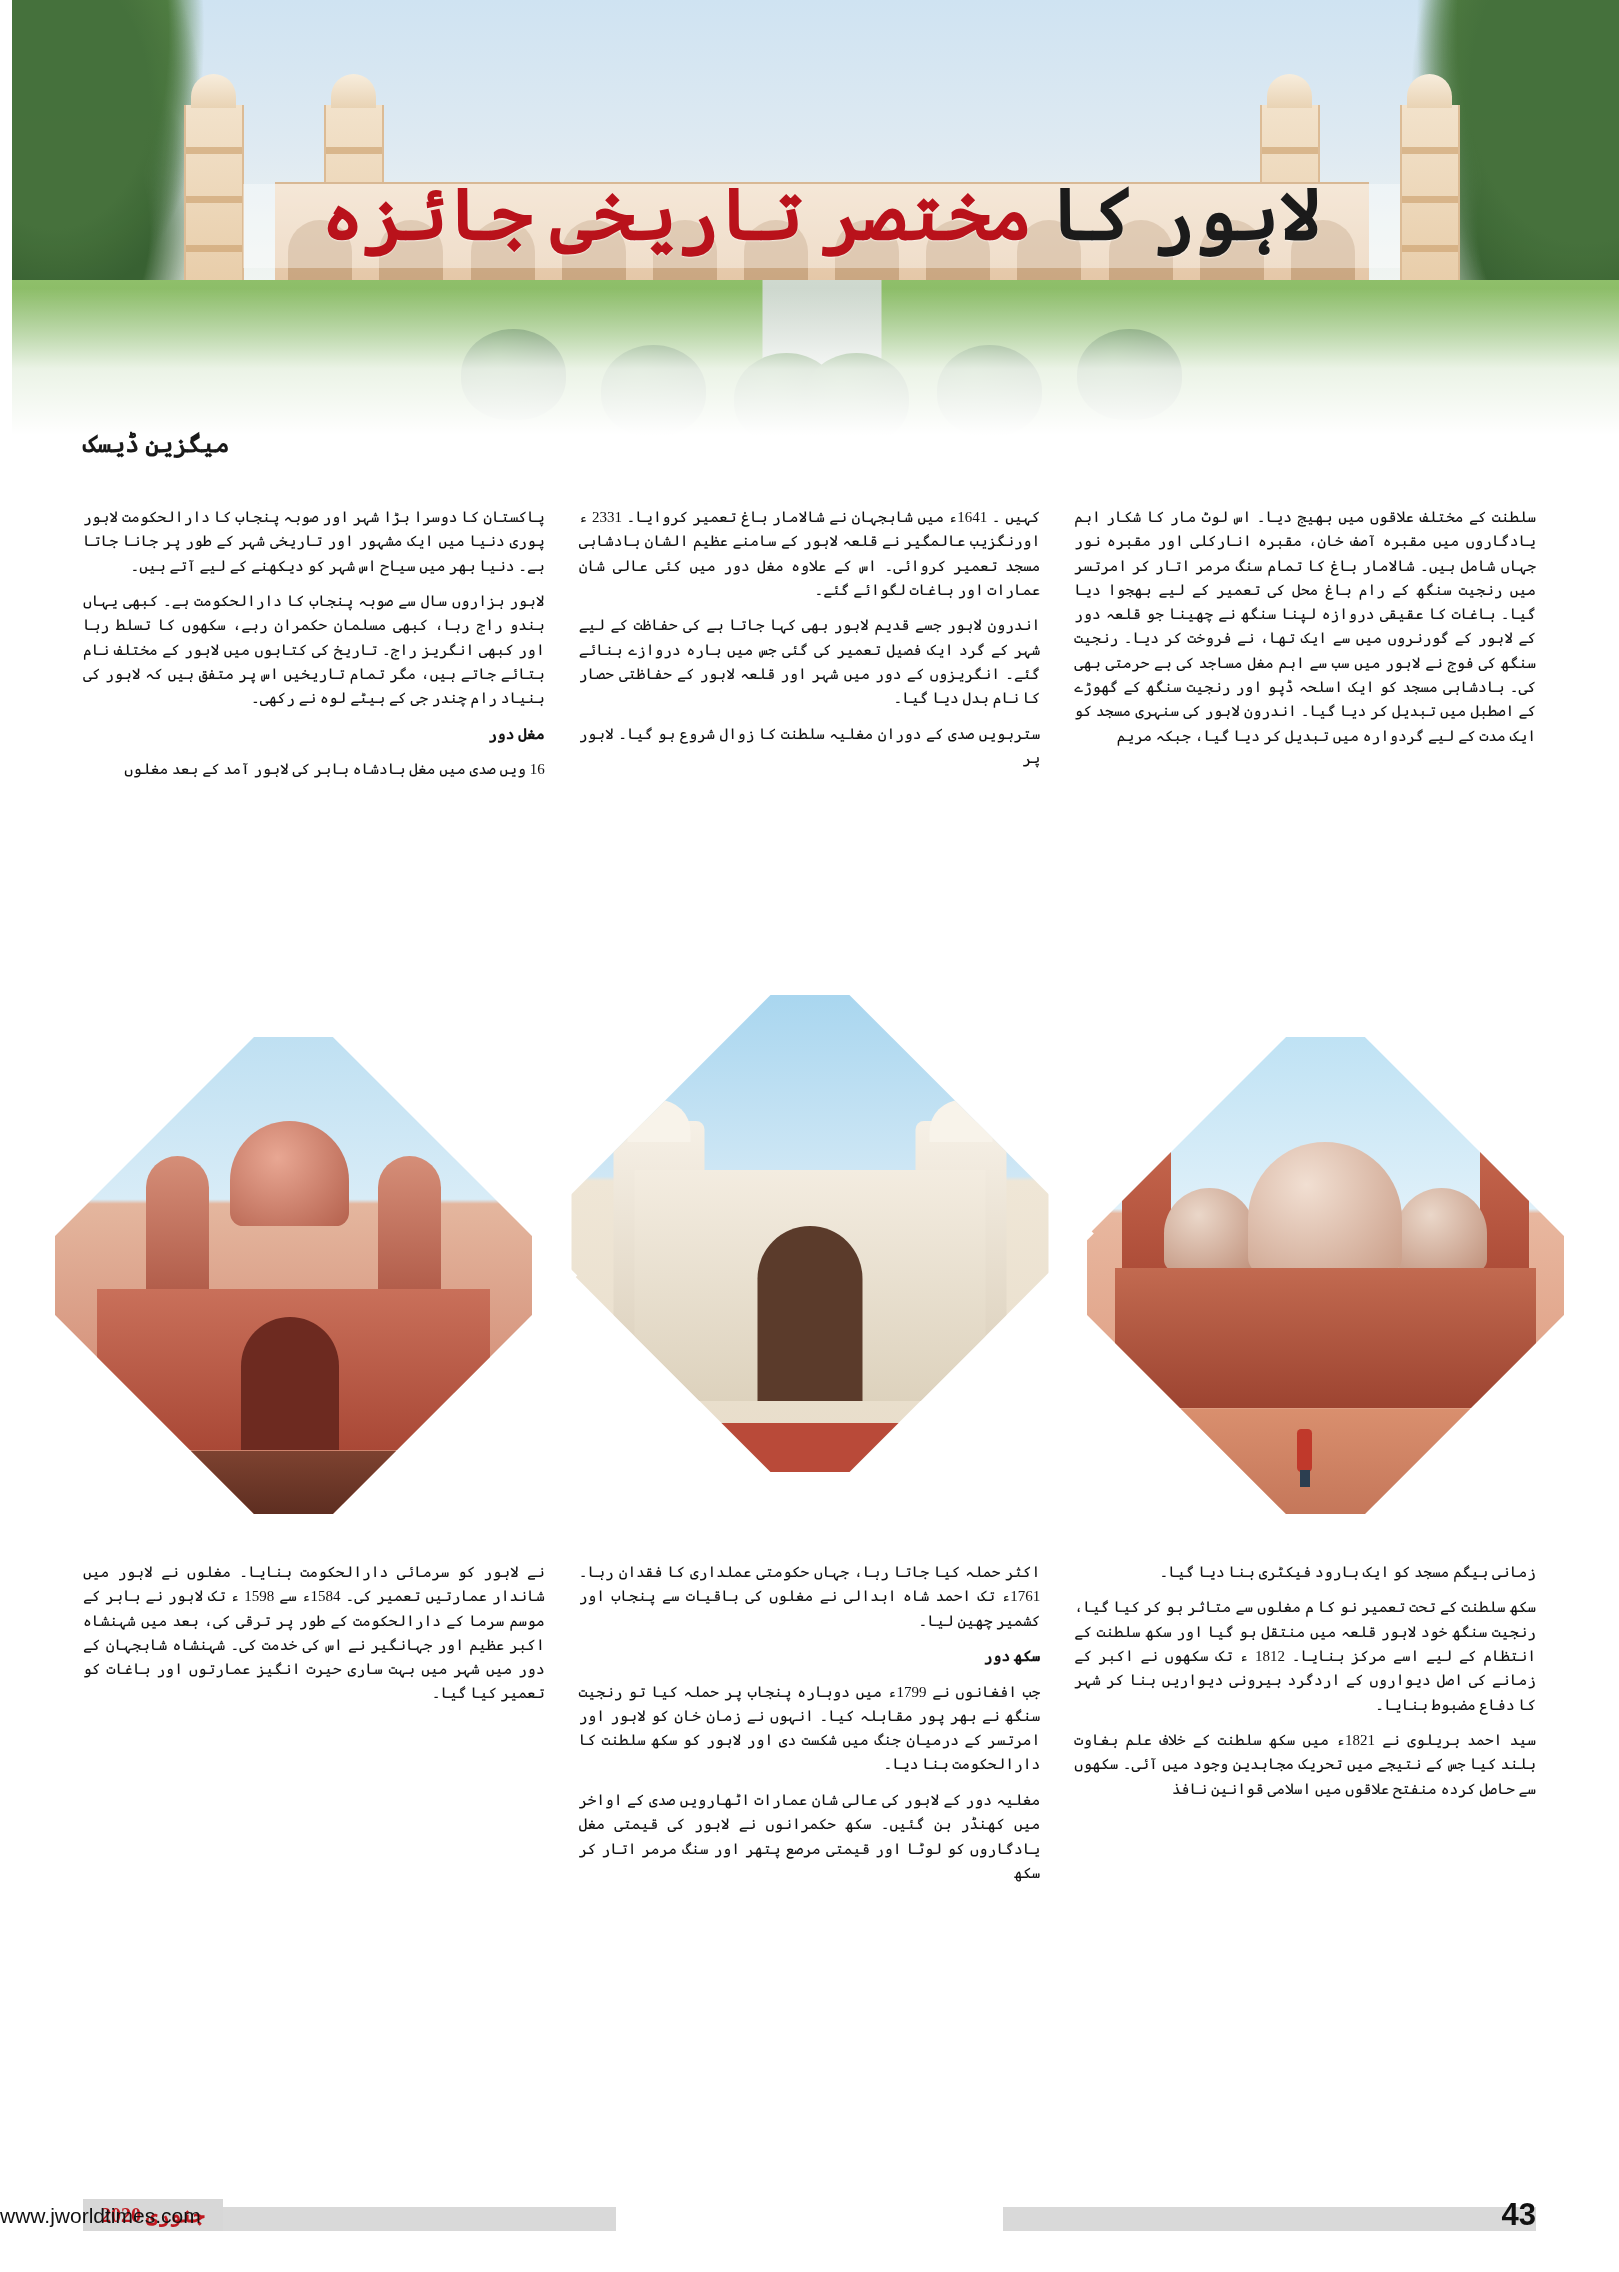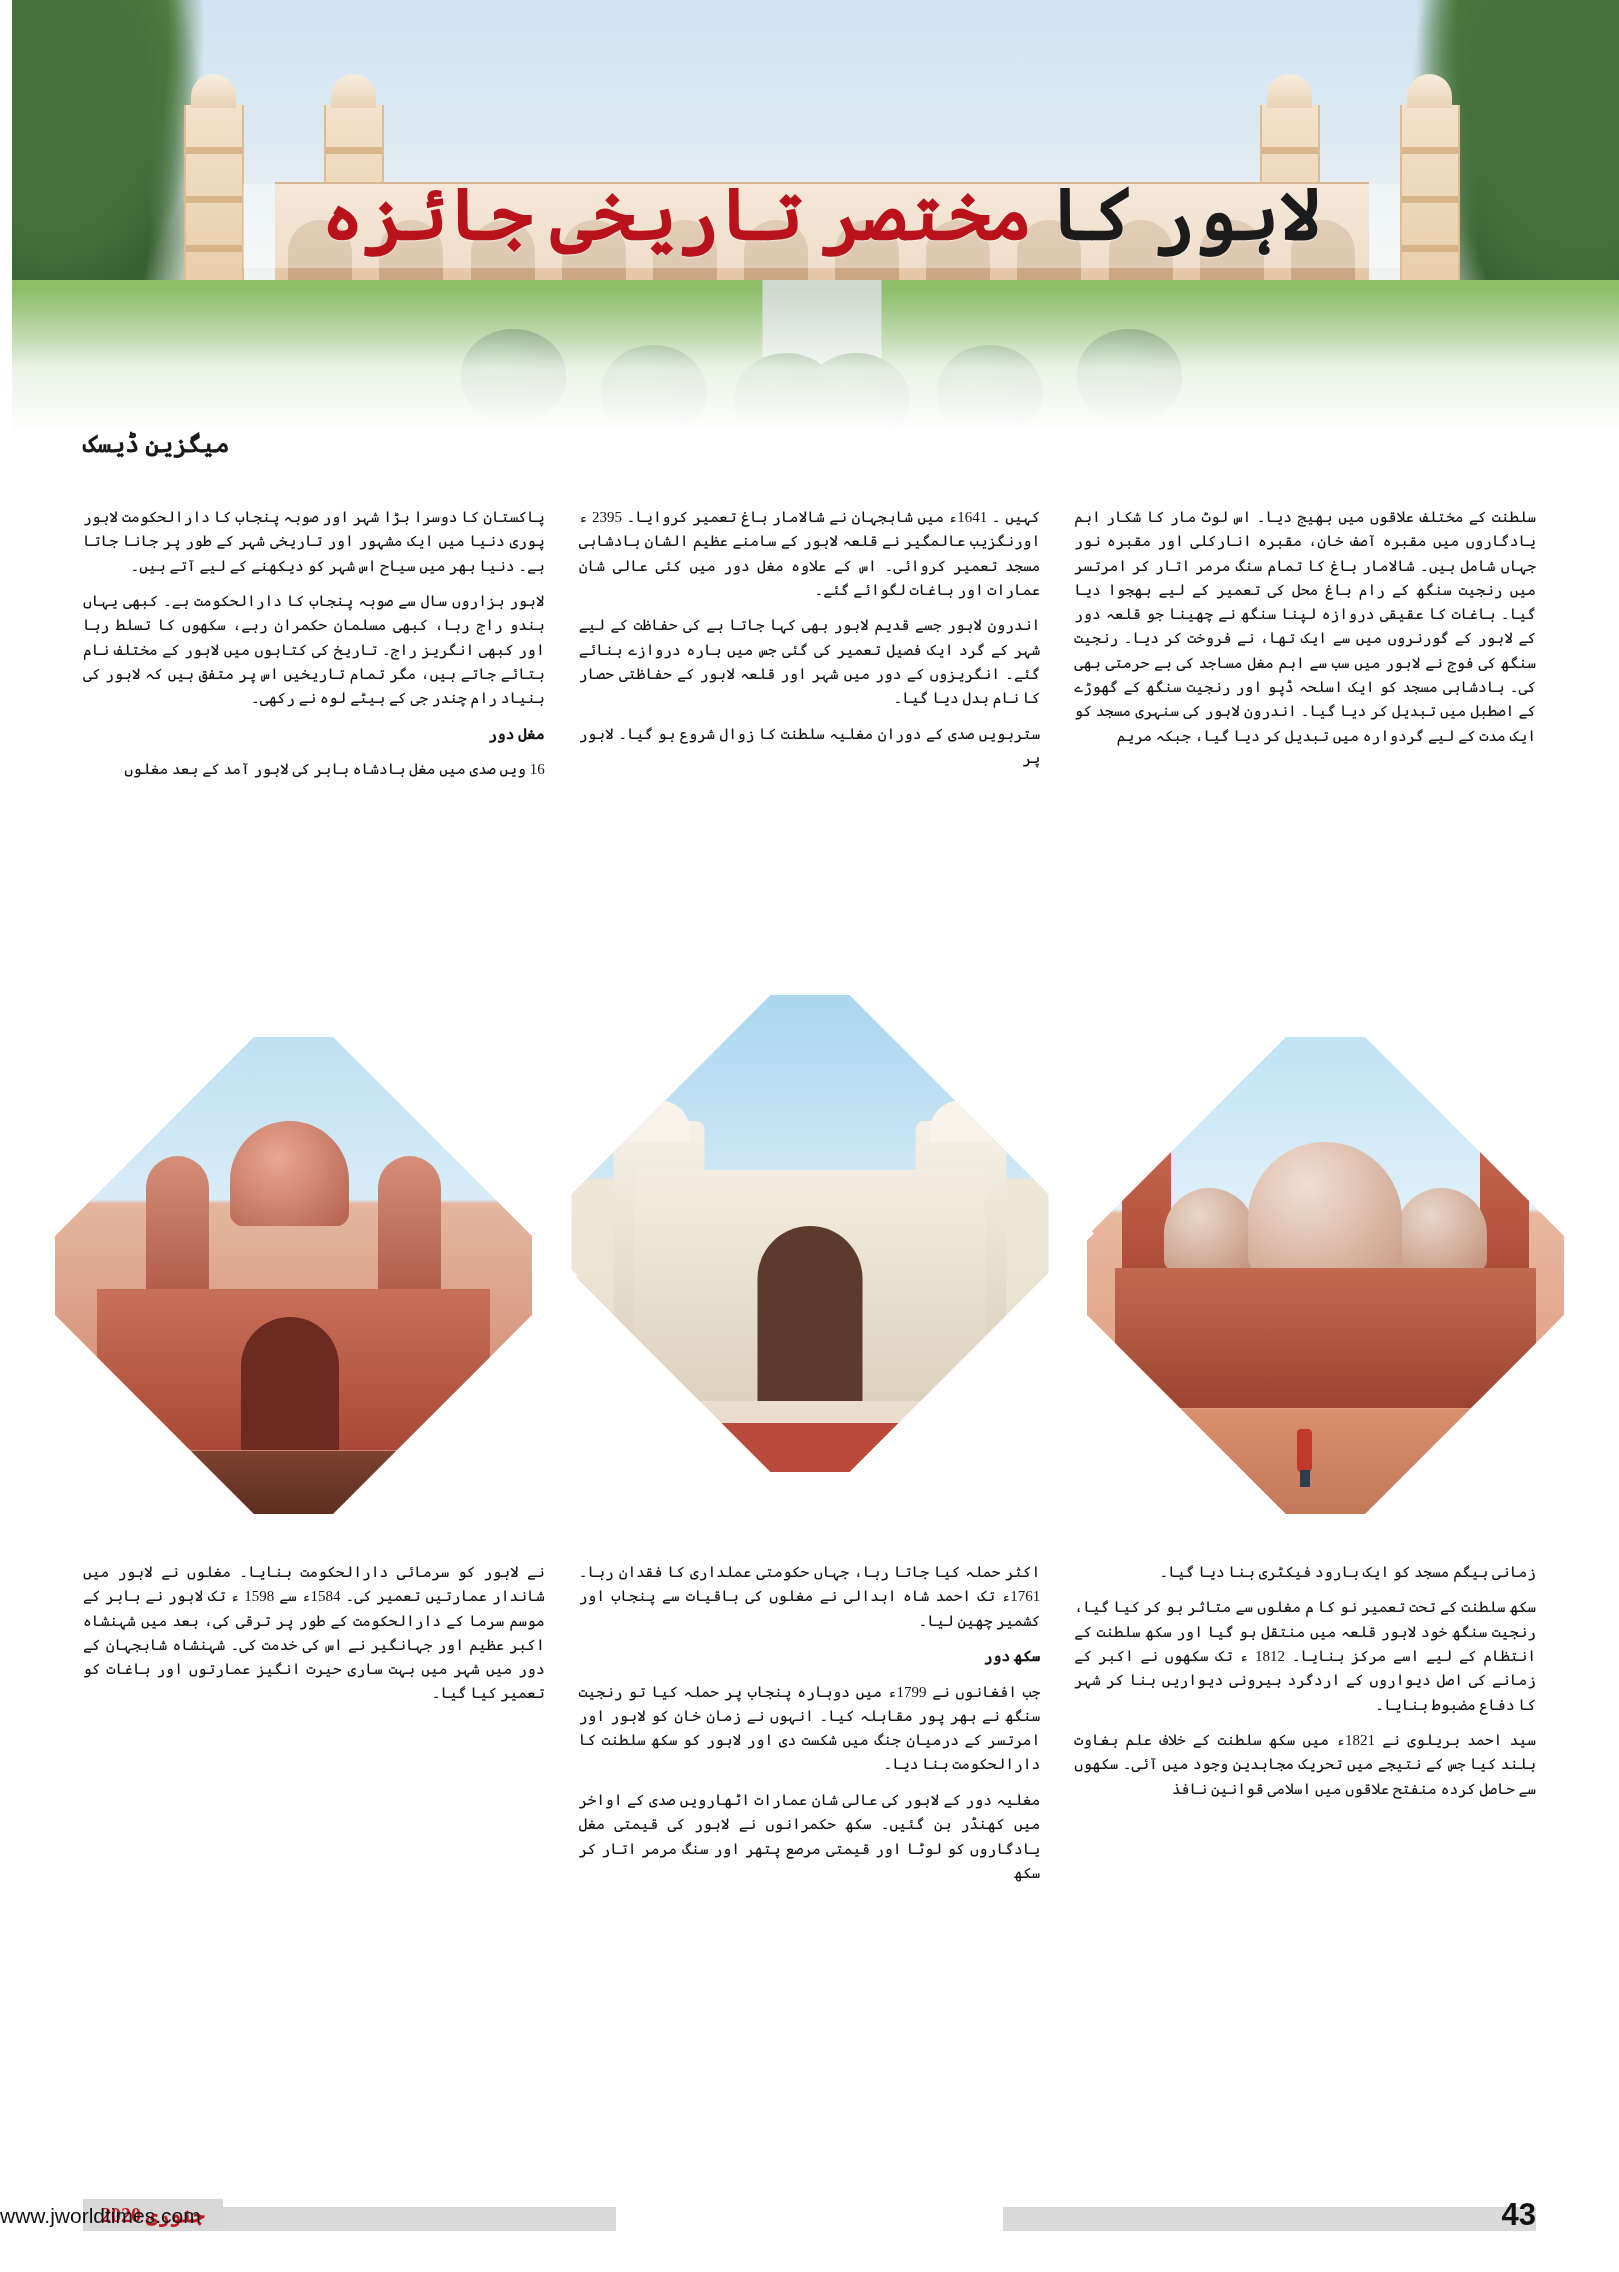--- a/index.html
+++ b/index.html
@@ -367,21 +367,21 @@
   <div class="cols">
 
     <div class="col">
       <p>پاکستان کا دوسرا بڑا شہر اور صوبہ پنجاب کا دارالحکومت لاہور پوری دنیا میں ایک مشہور اور تاریخی شہر کے طور پر جانا جاتا ہے۔ دنیا بھر میں سیاح اس شہر کو دیکھنے کے لیے آتے ہیں۔</p>
       <p>لاہور ہزاروں سال سے صوبہ پنجاب کا دارالحکومت ہے۔ کبھی یہاں ہندو راج رہا، کبھی مسلمان حکمران رہے، سکھوں کا تسلط رہا اور کبھی انگریز راج۔ تاریخ کی کتابوں میں لاہور کے مختلف نام بتائے جاتے ہیں، مگر تمام تاریخیں اس پر متفق ہیں کہ لاہور کی بنیاد رام چندر جی کے بیٹے لوہ نے رکھی۔</p>
       <p class="sub">مغل دور</p>
       <p>16 ویں صدی میں مغل بادشاہ بابر کی لاہور آمد کے بعد مغلوں</p>
     </div>
 
     <div class="col">
-      <p>کہیں ۔   1641ء میں شاہجہان نے شالامار باغ تعمیر کروایا۔ 2395 ء اورنگزیب عالمگیر نے قلعہ لاہور کے سامنے عظیم الشان بادشاہی مسجد تعمیر کروائی۔ اس کے علاوہ مغل دور میں کئی عالی شان عمارات اور باغات لگوائے گئے۔</p>
+      <p>کہیں ۔   1641ء میں شاہجہان نے شالامار باغ تعمیر کروایا۔ 2331 ء اورنگزیب عالمگیر نے قلعہ لاہور کے سامنے عظیم الشان بادشاہی مسجد تعمیر کروائی۔ اس کے علاوہ مغل دور میں کئی عالی شان عمارات اور باغات لگوائے گئے۔</p>
       <p>اندرون لاہور جسے قدیم لاہور بھی کہا جاتا ہے کی حفاظت کے لیے شہر کے گرد ایک فصیل تعمیر کی گئی جس میں بارہ دروازے بنائے گئے۔ انگریزوں کے دور میں شہر اور قلعہ لاہور کے حفاظتی حصار کا نام بدل دیا گیا۔</p>
       <p>سترہویں صدی کے دوران مغلیہ سلطنت کا زوال شروع ہو گیا۔ لاہور پر</p>
     </div>
 
     <div class="col">
       <p>سلطنت کے مختلف علاقوں میں بھیج دیا۔ اس لوٹ مار کا شکار اہم یادگاروں میں مقبرہ آصف خان، مقبرہ انارکلی اور مقبرہ نور جہاں شامل ہیں۔ شالامار باغ کا تمام سنگ مرمر اتار کر امرتسر میں رنجیت سنگھ کے رام باغ محل کی تعمیر کے لیے بھجوا دیا گیا۔ باغات کا عقیقی دروازہ لپنا سنگھ نے چھینا جو قلعہ دور کے لاہور کے گورنروں میں سے ایک تھا، نے فروخت کر دیا۔ رنجیت سنگھ کی فوج نے لاہور میں سب سے اہم مغل مساجد کی بے حرمتی بھی کی۔ بادشاہی مسجد کو ایک اسلحہ ڈپو اور رنجیت سنگھ کے گھوڑے کے اصطبل میں تبدیل کر دیا گیا۔ اندرون لاہور کی سنہری مسجد کو ایک مدت کے لیے گردوارہ میں تبدیل کر دیا گیا، جبکہ مریم</p>
     </div>
 
   </div>
 

